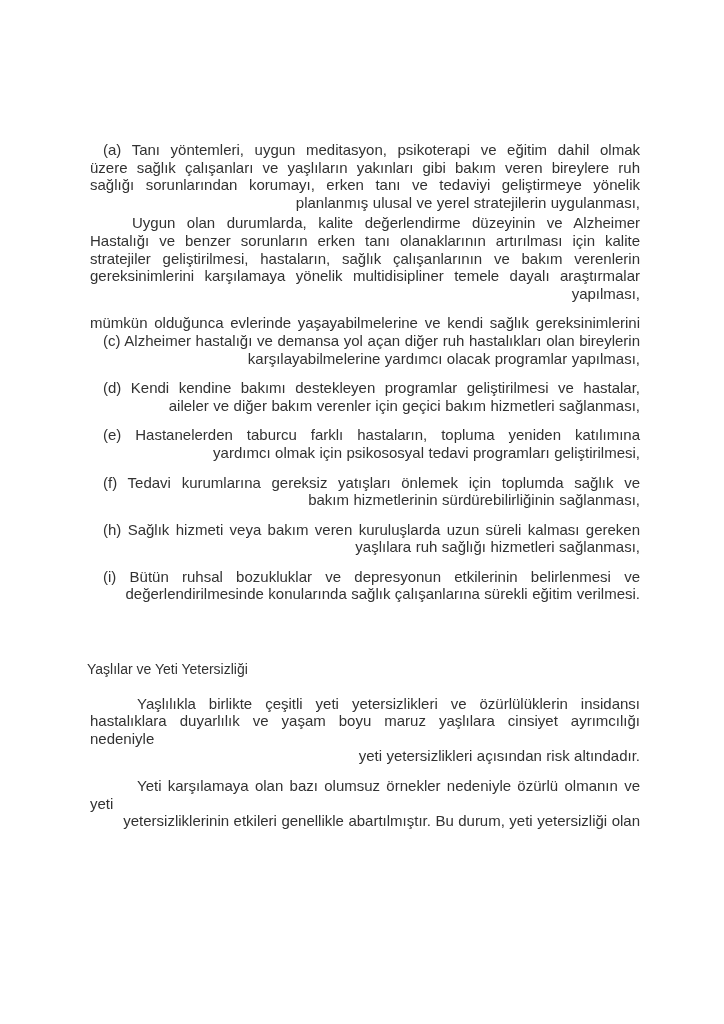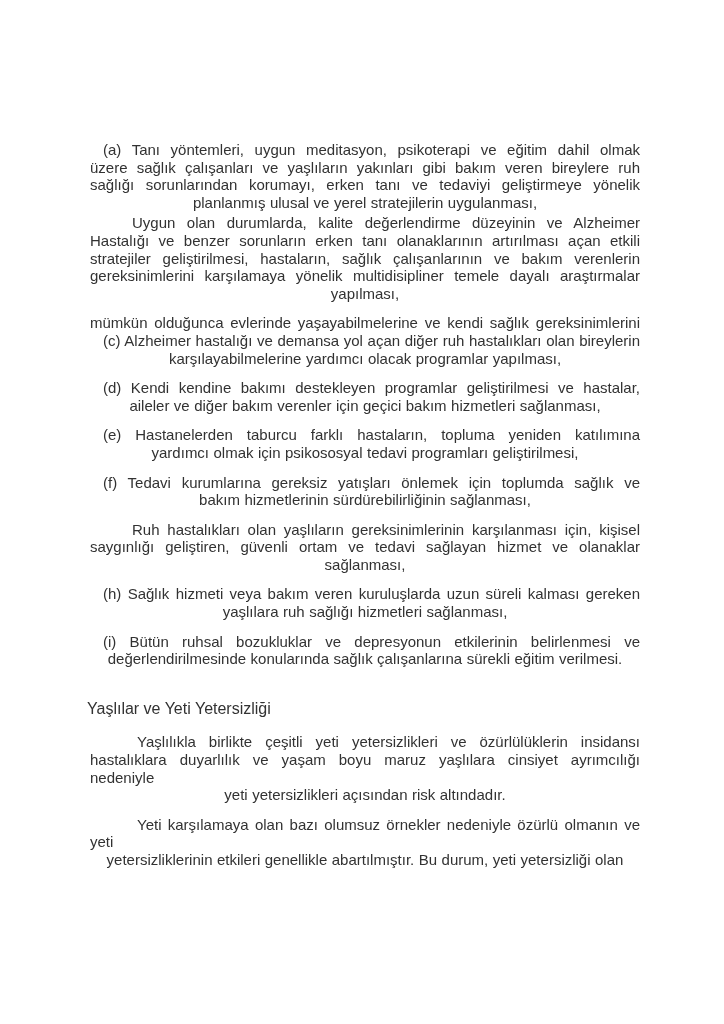--- a/index.html
+++ b/index.html
@@ -24,75 +24,70 @@
     font-size: 15px;
     line-height: 17.6px;
     margin: 3px;
   }
   .line {
     text-align: justify;
     text-align-last: justify;
     word-spacing: 0.02em;
   }
   .line.last {
-    text-align: center;
+    text-align: right;
     text-align-last: auto;
   }
   .l-ind-small  { text-indent: 13px; }
   .l-ind-medium { text-indent: 42px; }
   .l-ind-large  { text-indent: 47px; }
   .gap-none    { margin-top: 0; }
   .gap-default { margin-top: 12px; }
   .heading {
     width: 550px;
-    font-size: 16px;
+    font-size: 14px;
     line-height: 17.6px;
     font-weight: normal;
-    margin: 32px 0 16px 0;
+    margin: 58px 0 16px 0;
   }
 </style>
 </head>
 <body>
 
 <div class="doc">
   <div>
       <div class="para gap-none">
         <div class="line l-ind-small">(a) Tanı  yöntemleri, uygun meditasyon, psikoterapi ve eğitim dahil olmak</div>
         <div class="line">üzere sağlık çalışanları ve yaşlıların yakınları gibi bakım veren bireylere ruh</div>
         <div class="line">sağlığı sorunlarından korumayı, erken tanı ve tedaviyi geliştirmeye yönelik</div>
         <div class="line last">planlanmış ulusal ve yerel stratejilerin  uygulanması,</div>
       </div>
       <div class="para gap-none">
         <div class="line l-ind-medium">Uygun olan durumlarda, kalite değerlendirme düzeyinin ve Alzheimer</div>
-        <div class="line">Hastalığı  ve benzer sorunların erken tanı olanaklarının artırılması açan etkili</div>
+        <div class="line">Hastalığı  ve benzer sorunların erken tanı olanaklarının artırılması için kalite</div>
         <div class="line">stratejiler geliştirilmesi, hastaların,  sağlık çalışanlarının ve bakım verenlerin</div>
         <div class="line">gereksinimlerini karşılamaya yönelik multidisipliner temele dayalı araştırmalar</div>
         <div class="line last">yapılması,</div>
       </div>
       <div class="para gap-default">
         <div class="line">mümkün olduğunca evlerinde yaşayabilmelerine ve kendi sağlık gereksinimlerini</div>
         <div class="line l-ind-small">(c)  Alzheimer hastalığı ve demansa yol açan diğer ruh hastalıkları olan bireylerin</div>
         <div class="line last">karşılayabilmelerine  yardımcı olacak programlar yapılması,</div>
       </div>
       <div class="para gap-default">
         <div class="line l-ind-small">(d) Kendi kendine bakımı destekleyen programlar geliştirilmesi ve hastalar,</div>
         <div class="line last">aileler ve  diğer bakım verenler için geçici bakım hizmetleri sağlanması,</div>
       </div>
       <div class="para gap-default">
         <div class="line l-ind-small">(e) Hastanelerden taburcu farklı hastaların, topluma yeniden katılımına</div>
         <div class="line last">yardımcı olmak için psikososyal tedavi programları geliştirilmesi,</div>
       </div>
       <div class="para gap-default">
         <div class="line l-ind-small">(f) Tedavi kurumlarına gereksiz  yatışları önlemek için toplumda sağlık ve</div>
         <div class="line last">bakım hizmetlerinin  sürdürebilirliğinin sağlanması,</div>
-      </div>
-      <div class="para gap-default">
-        <div class="line l-ind-medium">Ruh hastalıkları olan yaşlıların gereksinimlerinin karşılanması için, kişisel</div>
-        <div class="line">saygınlığı geliştiren, güvenli ortam ve tedavi sağlayan hizmet ve olanaklar</div>
-        <div class="line last">sağlanması,</div>
       </div>
       <div class="para gap-default">
         <div class="line l-ind-small">(h) Sağlık hizmeti veya bakım veren kuruluşlarda uzun süreli kalması gereken</div>
         <div class="line last">yaşlılara ruh sağlığı hizmetleri sağlanması,</div>
       </div>
       <div class="para gap-default">
         <div class="line l-ind-small">(i) Bütün ruhsal bozukluklar ve depresyonun etkilerinin belirlenmesi ve</div>
         <div class="line last">değerlendirilmesinde konularında sağlık çalışanlarına sürekli eğitim verilmesi.</div>
       </div>
     </div>

